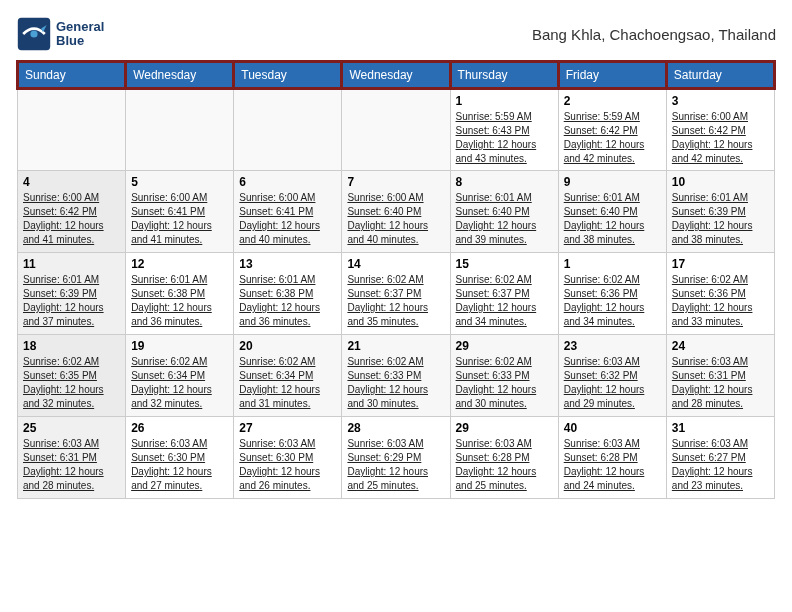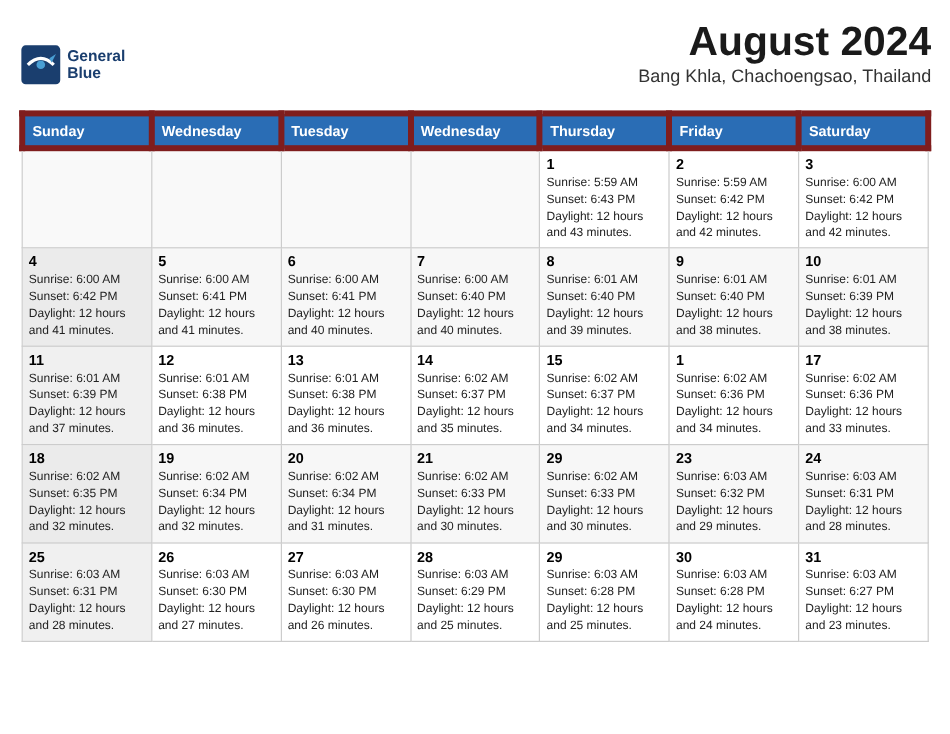--- a/index.html
+++ b/index.html
@@ -5,23 +5,23 @@
     * { box-sizing: border-box; margin: 0; padding: 0; }
     body {
       font-family: Arial, sans-serif;
       background: #fff;
       width: 792px;
       min-height: 612px;
       padding: 16px;
     }
     .header {
       display: flex;
-      align-items: flex-end;
+      align-items: center;
       justify-content: space-between;
-      margin-bottom: 20px;
+      margin-bottom: 8px;
     }
     .logo {
       display: flex;
       align-items: center;
       gap: 4px;
     }
     .logo-text {
       display: flex;
       flex-direction: column;
       font-size: 13px;
@@ -49,22 +49,22 @@
       width: 100%;
       border-collapse: collapse;
       font-size: 11px;
     }
     thead tr th {
       background: #2a6db5;
       color: #fff;
       padding: 5px 6px;
       text-align: left;
       font-size: 12px;
-      font-weight: bold;
-      border: 5px solid #7f1d1d;
+      font-weight: normal;
+      border: 3px solid #7f1d1d;
     }
     tbody tr td {
       border: 1px solid #ccc;
       vertical-align: top;
       padding: 4px 5px;
       height: 82px;
       width: 108px;
       background: #fff;
     }
     tbody tr td:first-child {
@@ -76,20 +76,21 @@
     .day-num {
       font-weight: bold;
       font-size: 12px;
       margin-bottom: 2px;
       display: block;
     }
     .day-detail {
       font-size: 10px;
       color: #222;
       line-height: 1.4;
+      text-decoration: underline;
     }
     tbody tr:nth-child(odd) td {
       background: #fff;
     }
     tbody tr:nth-child(odd) td:first-child {
       background: #f0f0f0;
     }
     tbody tr:nth-child(even) td {
       background: #f7f7f7;
     }
@@ -110,21 +111,20 @@
       <path d="M8 20 Q20 8 32 20" stroke="#fff" stroke-width="3" fill="none"></path>
       <circle cx="20" cy="20" r="4" fill="#4a9fd4"></circle>
       <path d="M28 14 L34 10 L30 18 Z" fill="#4a9fd4"></path>
     </svg>
     <div class="logo-text">
       <span>General</span>
       <span>Blue</span>
     </div>
   </div>
   <div class="title-block">
-    <div class="main-title">August 2024</div>
     <div class="sub-title">Bang Khla, Chachoengsao, Thailand</div>
   </div>
 </div>
 
 <table>
   <thead>
     <tr>
     <th>Sunday</th>
         <th>Wednesday</th>
         <th>Tuesday</th>
@@ -345,21 +345,21 @@
 and 25 minutes.</div>
         </td>
         <td>
           <span class="day-num">29</span>
           <div class="day-detail" style="white-space: pre-line;">Sunrise: 6:03 AM
 Sunset: 6:28 PM
 Daylight: 12 hours
 and 25 minutes.</div>
         </td>
         <td>
-          <span class="day-num">30</span>
+          <span class="day-num">40</span>
           <div class="day-detail" style="white-space: pre-line;">Sunrise: 6:03 AM
 Sunset: 6:28 PM
 Daylight: 12 hours
 and 24 minutes.</div>
         </td>
         <td>
           <span class="day-num">31</span>
           <div class="day-detail" style="white-space: pre-line;">Sunrise: 6:03 AM
 Sunset: 6:27 PM
 Daylight: 12 hours

